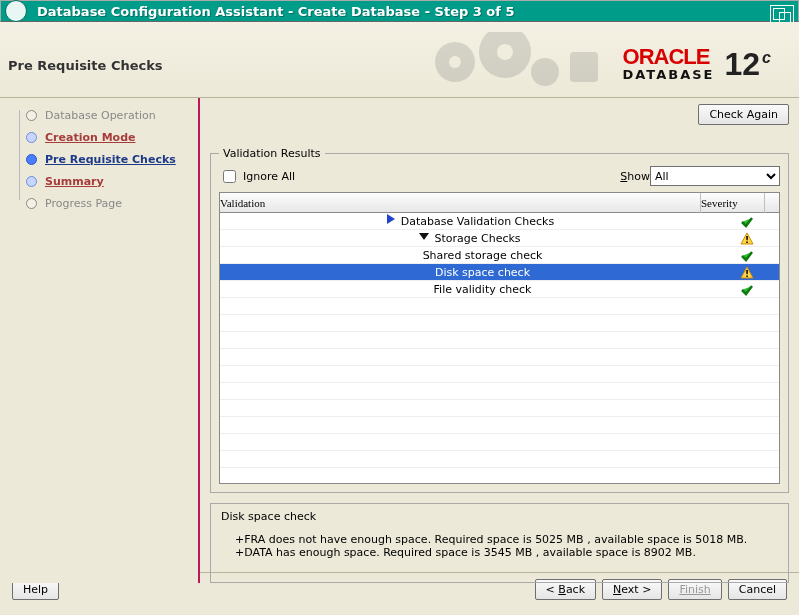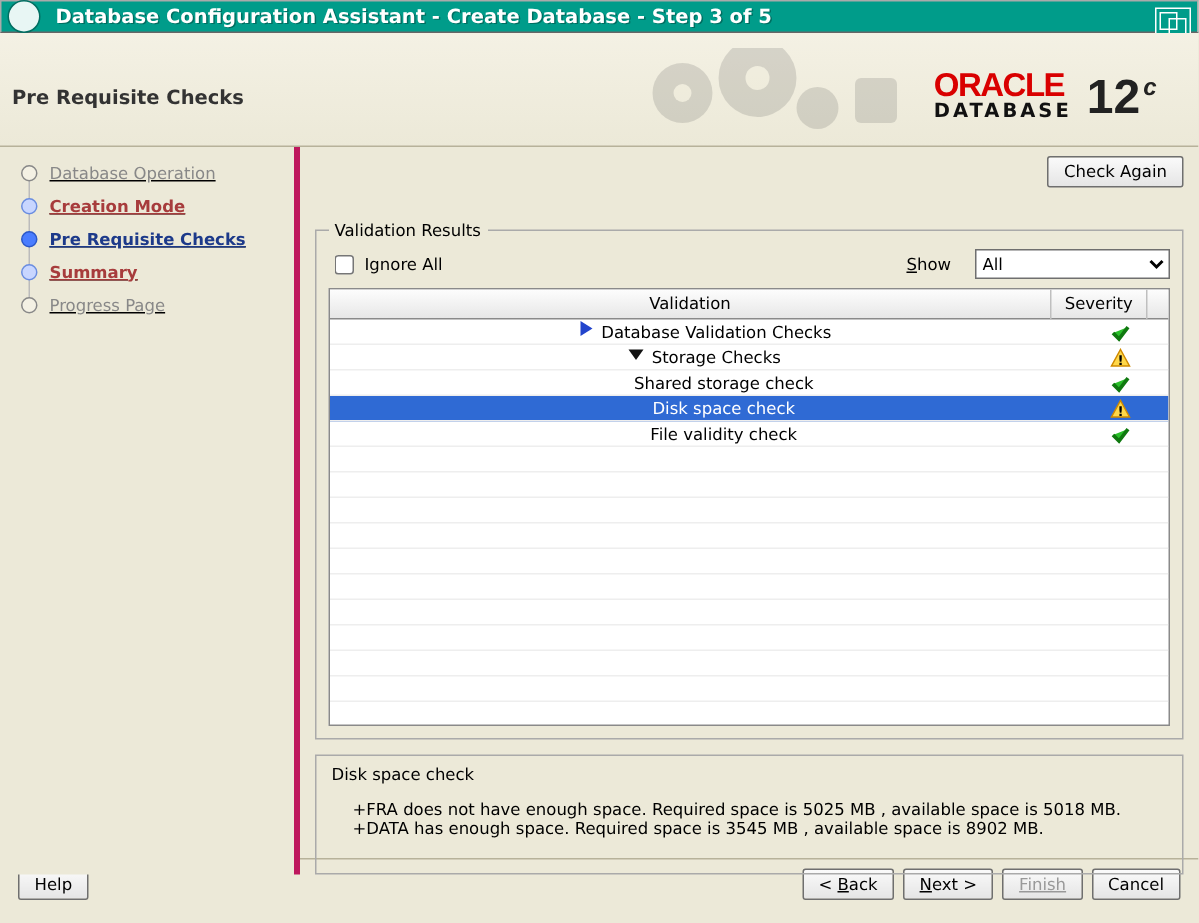--- a/index.html
+++ b/index.html
@@ -87,24 +87,23 @@
   .brand .ver { font-weight: bold; font-size: 32px; color: #222; font-family: Arial, sans-serif; line-height: 1; }
   .brand .ver sup { font-size: 16px; font-style: italic; vertical-align: super; margin-left: 2px; }
 
   
   .maingrid {
     display: grid;
     grid-template-columns: 200px 1fr;
     height: 474px;
   }
   .sidebar {
-    padding: 6px 0 0 0;
-    border-right: 4px solid #be185d;
+    padding: 6px 0 0 12px;
+    border-right: 2px solid #be185d;
     background: #ece9d8;
-    text-decoration: underline;
   }
   .step {
     display: flex;
     align-items: center;
     height: 22px;
     padding-left: 14px;
     position: relative;
     cursor: pointer;
   }
   .step .dot {
@@ -156,21 +155,21 @@
   }
   fieldset.validation > legend { padding: 0 4px; }
 
   .toolbar {
     display: flex;
     align-items: center;
     margin-bottom: 6px;
   }
   .toolbar label { display: inline-flex; align-items: center; gap: 4px; }
   .toolbar .spacer { flex: 1; }
-  .toolbar .showlbl { margin-right: 16px; }
+  .toolbar .showlbl { margin-right: 0; }
   .toolbar select {
     font: inherit;
     border: 1px solid #6f6f6f;
     background: #fff;
     height: 20px;
     width: 130px;
   }
   .mn { text-decoration: underline; }
 
   .tablewrap {
@@ -181,23 +180,24 @@
     display: flex;
     flex-direction: column;
     position: relative;
   }
   .thead {
     display: grid;
     grid-template-columns: 1fr 64px 14px;
     background: linear-gradient(#fdfdfd, #e7e7e7);
     border-bottom: 1px solid #8a8a8a;
     font-weight: normal;
-    text-align: center;
+    text-align: left;
     height: 20px;
     line-height: 20px;
+    font-family: Liberation Serif, serif;
   }
   .thead .th { border-right: 1px solid #bfbfbf; }
   .tbodywrap { flex:1; overflow-y: scroll; }
   .row {
     display: grid;
     grid-template-columns: 1fr 64px;
     height: 17px;
     line-height: 17px;
     border-bottom: 1px solid #eee;
   }

